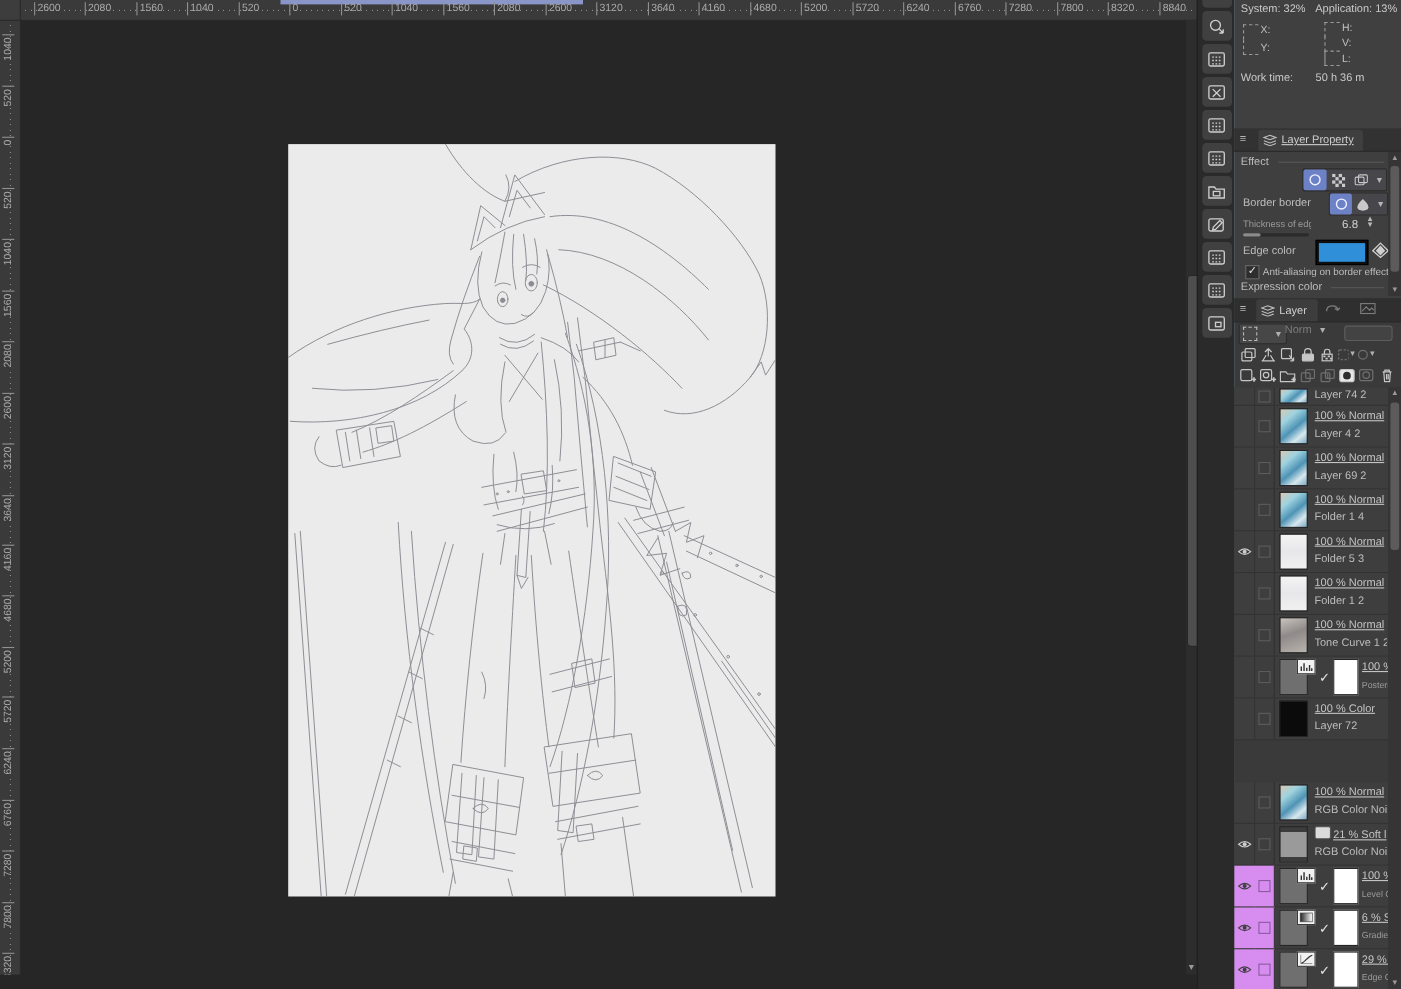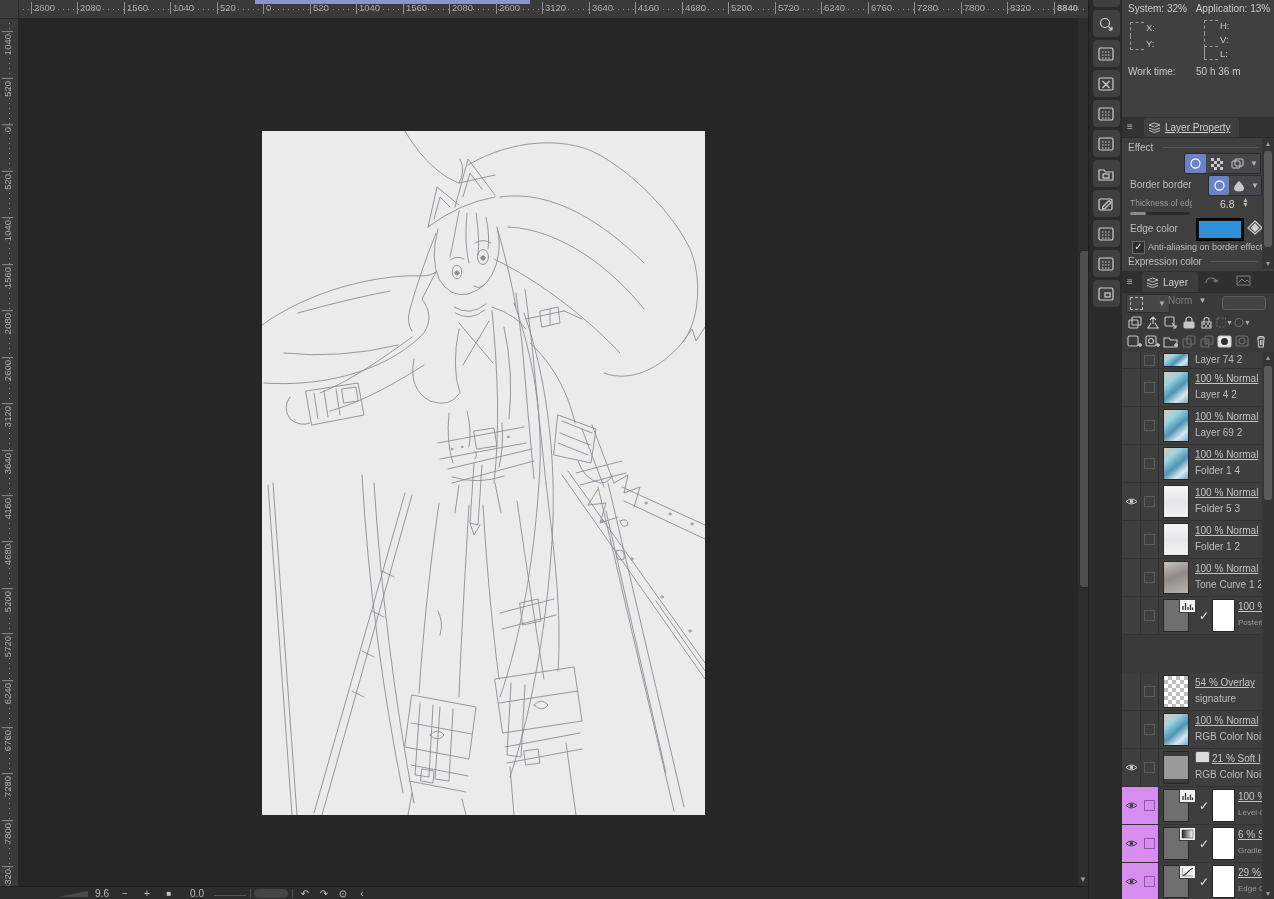--- a/index.html
+++ b/index.html
@@ -154,21 +154,21 @@
         <span class="hlabel" style="left: 571px;">3640</span>
         <span class="hlabel" style="left: 617px;">4160</span>
         <span class="hlabel" style="left: 664px;">4680</span>
         <span class="hlabel" style="left: 710px;">5200</span>
         <span class="hlabel" style="left: 757px;">5720</span>
         <span class="hlabel" style="left: 803px;">6240</span>
         <span class="hlabel" style="left: 850px;">6760</span>
         <span class="hlabel" style="left: 896px;">7280</span>
         <span class="hlabel" style="left: 943px;">7800</span>
         <span class="hlabel" style="left: 989px;">8320</span>
-        <span class="hlabel" style="left: 1036px; font-weight: bold;">8840</span>
+        <span class="hlabel" style="left: 1036px;">8840</span>
       </div>
   </div>
 
   <div class="vruler">
     <div class="dots"></div>
     <div id="vlabels">
         <span class="vlabel" style="top: 13px;">1040</span>
         <span class="vlabel" style="top: 60px;">520</span>
         <span class="vlabel" style="top: 106px;">0</span>
         <span class="vlabel" style="top: 153px;">520</span>
@@ -330,38 +330,20 @@
         </g>
       </svg>
     </div>
   </div>
 
   <div class="vscroll">
     <div class="thumb"></div>
     <div class="arr" style="bottom:0;">▼</div>
   </div>
 
-  <div class="bottombar">
-    <div class="wedge" style="left:58px;"></div>
-    <div class="bb" style="left:90px;width:24px;">9.6</div>
-    <div class="bb btn" style="left:118px;width:14px;">−</div>
-    <div class="bb btn" style="left:140px;width:14px;">+</div>
-    <div class="bb btn" style="left:162px;width:14px;font-size:8px;">■</div>
-    <div class="bb" style="left:184px;width:26px;">0.0</div>
-    <div class="rtrack" style="left:214px;width:32px;"></div>
-    <div class="vdiv" style="left:250px;"></div>
-    <div class="pill" style="left:254px;width:34px;"></div>
-    <div class="vdiv" style="left:292px;"></div>
-    <div id="bbicons">
-        <span class="bb btn" style="left: 298px; width: 14px;">↶</span>
-        <span class="bb btn" style="left: 317px; width: 14px;">↷</span>
-        <span class="bb btn" style="left: 336px; width: 14px;">⊙</span>
-        <span class="bb btn" style="left: 355px; width: 14px;">‹</span>
-      </div>
-  </div>
 
   <div class="toolstrip" id="toolstrip">
       <div class="tsbtn" style="margin-top: -20px;"></div>
       <div class="tsbtn">
         <svg width="16" height="16">
           <circle cx="7" cy="7" r="4.5"></circle>
           <path d="M10.5 10.5 L14 14 M14 14 L14 10.5 M14 14 L10.5 14"></path>
         </svg>
       </div>
       <div class="tsbtn">
@@ -766,29 +748,29 @@
                 <path d="M2 9 V5 M4.5 9 V2 M7 9 V6 M9.5 9 V3.5 M11.5 9 V6.5" stroke="#333" stroke-width="1.3" fill="none"></path>
               </svg>
             </div>
             <span class="maskchk">✓</span>
             <div class="maskthumb"></div>
             <div class="ltext short">
               <span class="i">100 %</span>
               <span class="n">Posteriz</span>
             </div>
           </div>
-          <div class="lrow" style="top: 321px; height: 37px;">
+          <div class="lrow" style="top: 283px; height: 37px;">
             <div class="eyecol"></div>
             <div class="chkcol">
               <span class="sq"></span>
             </div>
-            <div class="thumb t-checker"></div>
+            <div class="thumb t-black"></div>
             <div class="ltext">
-              <span class="i">54 % Overlay</span>
-              <span class="n">signature</span>
+              <span class="i">100 % Color</span>
+              <span class="n">Layer 72</span>
             </div>
           </div>
           <div class="lrow" style="top: 359px; height: 37px;">
             <div class="eyecol"></div>
             <div class="chkcol">
               <span class="sq"></span>
             </div>
             <div class="thumb t-artcolor"></div>
             <div class="ltext">
               <span class="i">100 % Normal</span>

